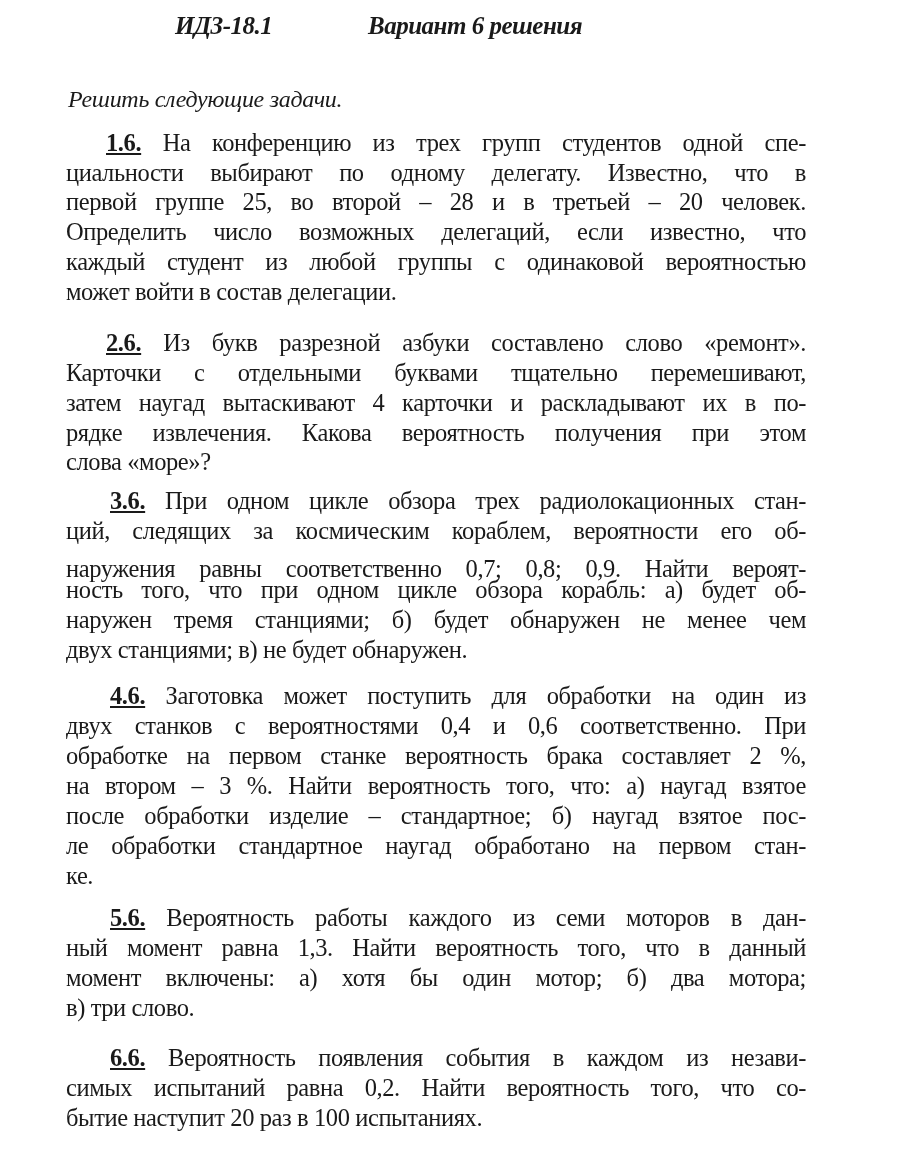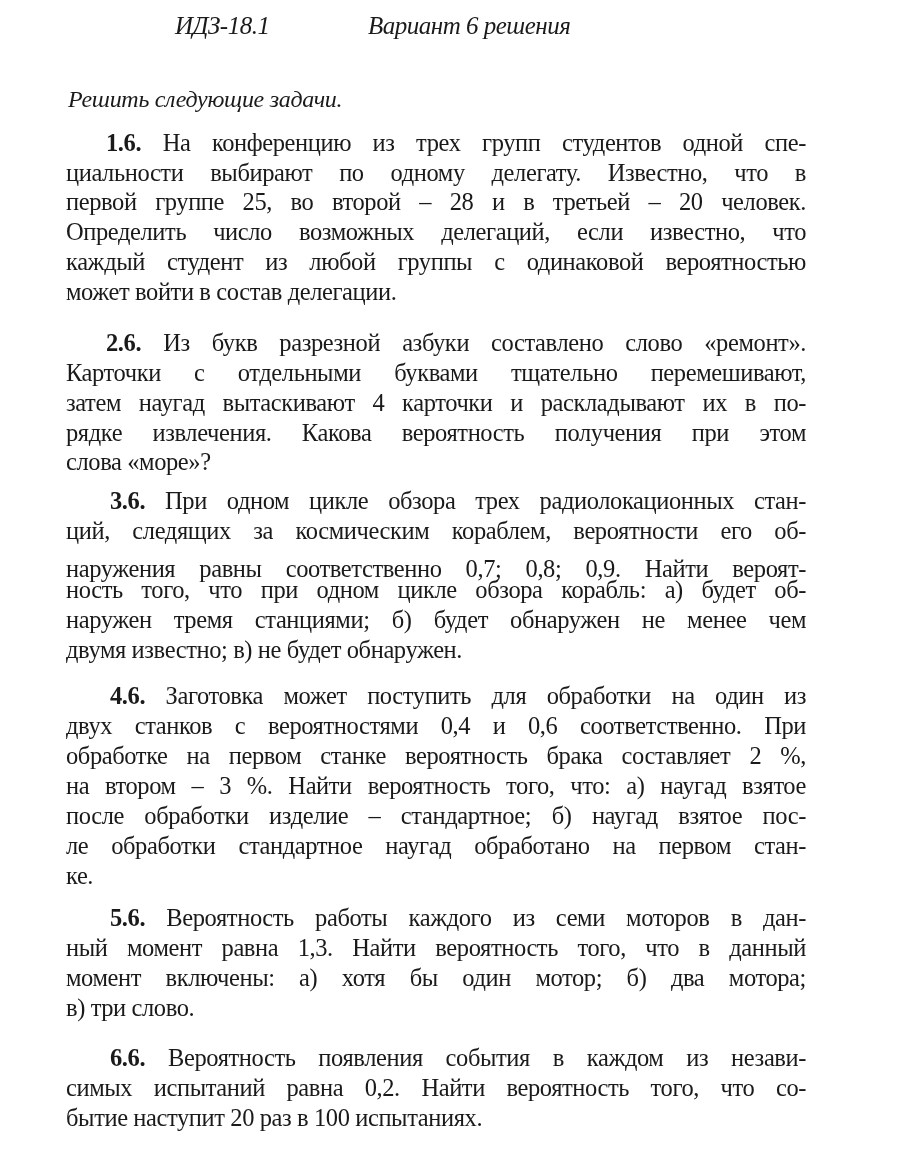--- a/index.html
+++ b/index.html
@@ -1,29 +1,29 @@
 <!DOCTYPE html>
 <html><head>
 <meta charset="utf-8">
 <style>
   html, body { margin: 0; padding: 0; background: #ffffff; }
   body { width: 910px; height: 1155px; position: relative; overflow: hidden;
          font-family: "Liberation Serif", "DejaVu Serif", serif; color: #1a1a1a; }
-  .title { position: absolute; top: 12px; font-style: italic; font-weight: normal;
+  .title { position: absolute; top: 12px; font-style: italic; font-weight: bold;
            font-size: 25px; letter-spacing: -0.5px; }
   .title-id { left: 175px; }
   .title-var { left: 368px; text-align: right; }
   .intro { position: absolute; left: 68px; top: 86px; font-size: 24px; letter-spacing: -0.3px; font-style: italic; }
   .problem { position: absolute; left: 66px; width: 740px; }
   .line { position: absolute; left: 0; width: 740px; height: 30px; font-size: 24.5px;
           line-height: 30px; white-space: nowrap; text-align: justify; text-align-last: justify;
           letter-spacing: -0.4px; }
   .line.last { text-align-last: left; }
   .line.first { padding-left: 40px; width: 700px; }
-  .num { font-weight: bold; }
+  .num { font-weight: bold; text-decoration: underline; }
 </style>
 </head>
 <body>
 
 <div>
   <span class="title title-id">ИДЗ-18.1</span>
   <span class="title title-var">Вариант 6 решения</span>
 </div>
 
 <div class="intro">Решить следующие задачи.</div>
@@ -44,21 +44,21 @@
   <div class="line" style="top:90px">рядке извлечения. Какова вероятность получения при этом</div>
   <div class="line last" style="top:119px">слова «море»?</div>
 </div>
 
 <div class="problem" style="top:486px">
   <div class="line first" style="top:0px; padding-left:44px; width:696px"><span class="num">3.6.</span><span> При одном цикле обзора трех радиолокационных стан-</span></div>
   <div class="line" style="top:30px">ций, следящих за космическим кораблем, вероятности его об-</div>
   <div class="line" style="top:68px">наружения равны соответственно 0,7; 0,8; 0,9. Найти вероят-</div>
   <div class="line" style="top:89px">ность того, что при одном цикле обзора корабль: а) будет об-</div>
   <div class="line" style="top:119px">наружен тремя станциями; б) будет обнаружен не менее чем</div>
-  <div class="line last" style="top:149px">двумя  известно;  в) не  будет  обнаружен.</div>
+  <div class="line last" style="top:149px">двух  станциями;  в) не  будет  обнаружен.</div>
 </div>
 
 <div class="problem" style="top:681px">
   <div class="line first" style="top:0px; padding-left:44px; width:696px"><span class="num">4.6.</span><span> Заготовка может поступить для обработки на один из</span></div>
   <div class="line" style="top:30px">двух станков с вероятностями 0,4 и 0,6 соответственно. При</div>
   <div class="line" style="top:60px">обработке на первом станке вероятность брака составляет 2 %,</div>
   <div class="line" style="top:90px">на втором – 3 %. Найти вероятность того, что: а) наугад взятое</div>
   <div class="line" style="top:120px">после обработки изделие – стандартное; б) наугад взятое пос-</div>
   <div class="line" style="top:150px">ле обработки стандартное наугад обработано на первом стан-</div>
   <div class="line last" style="top:180px">ке.</div>

